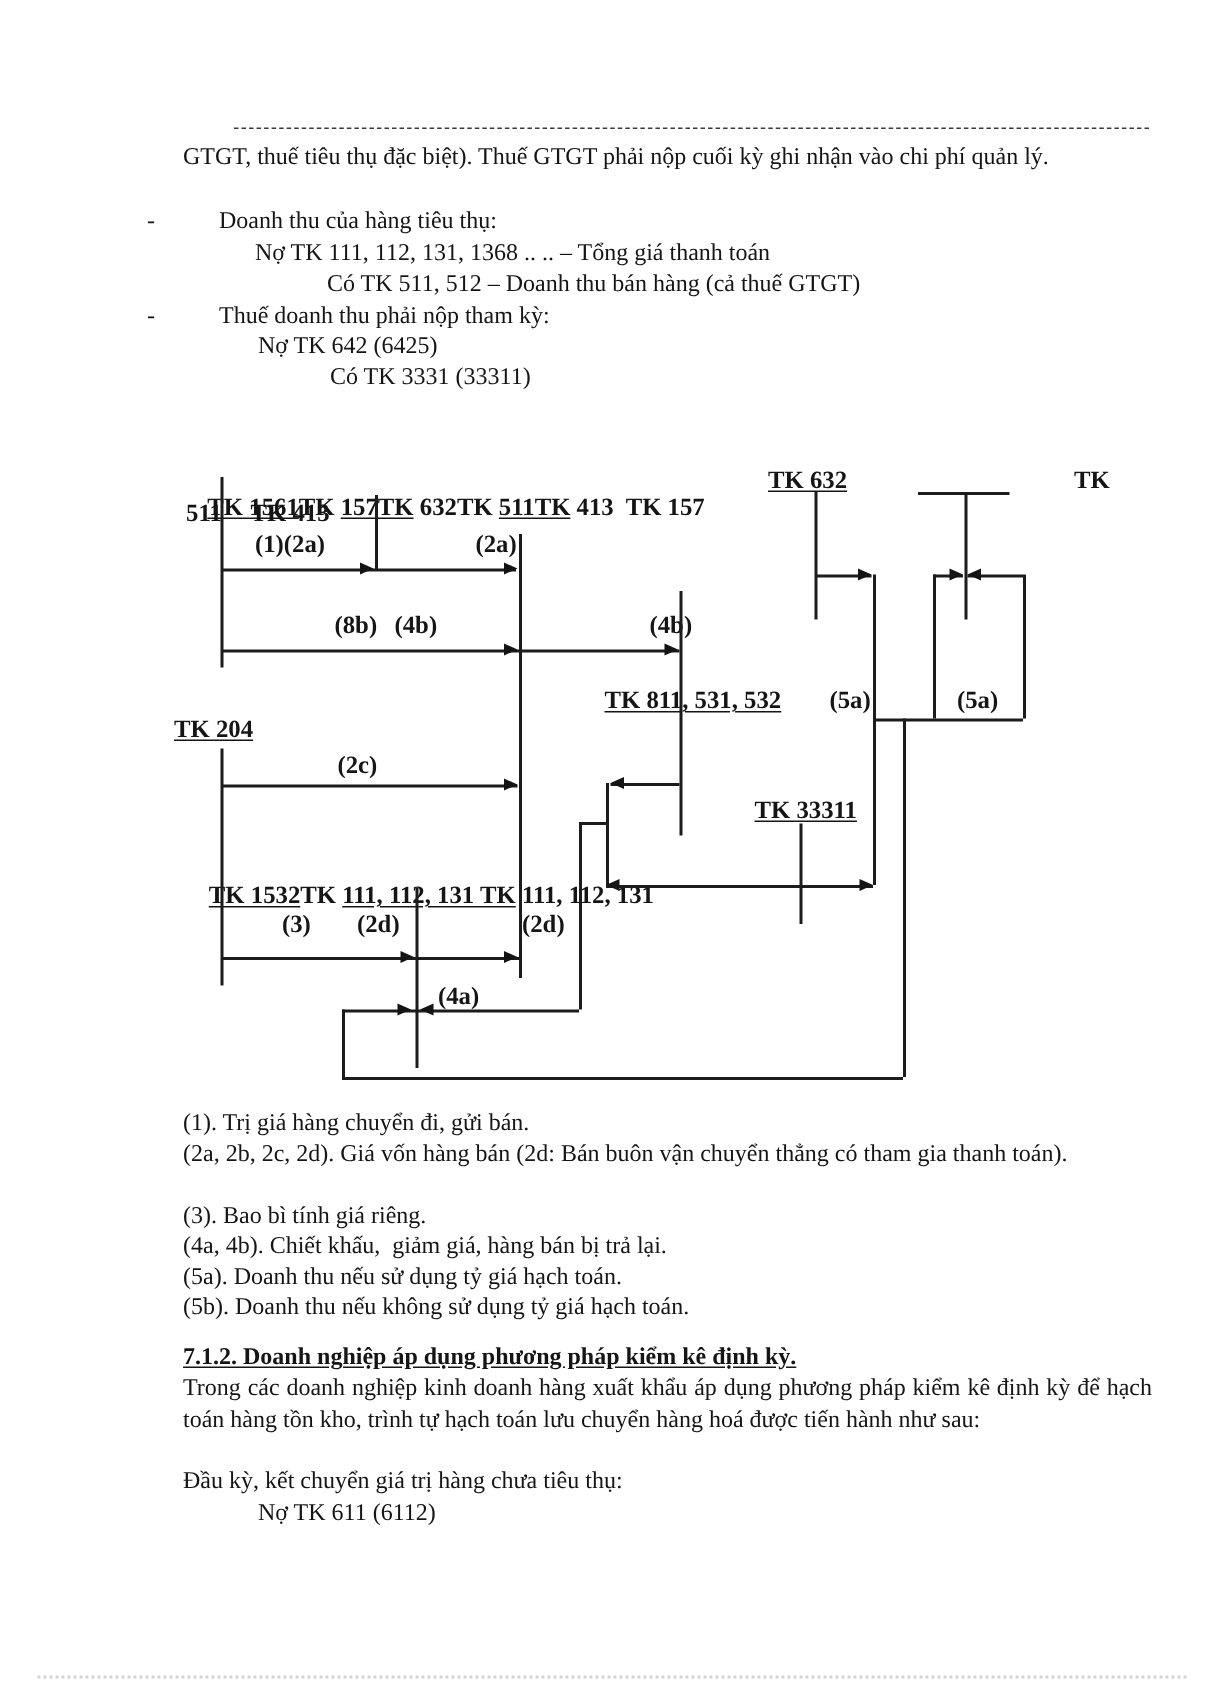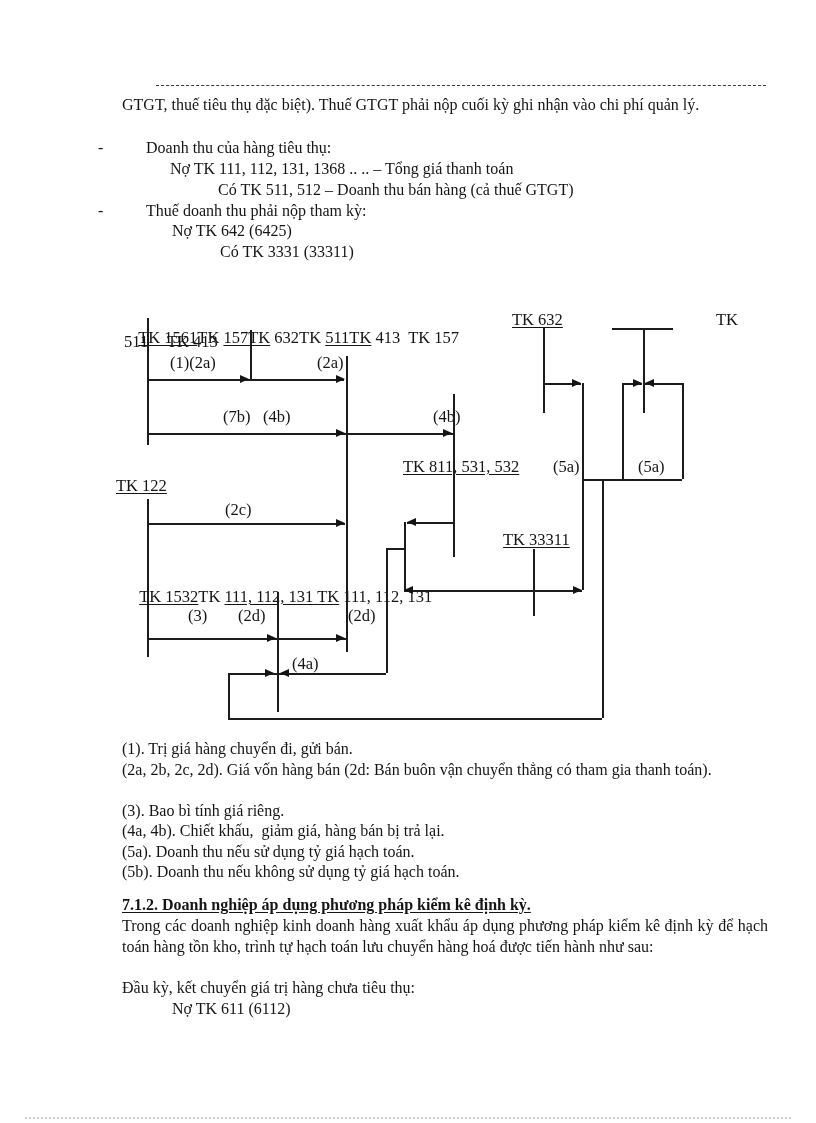--- a/index.html
+++ b/index.html
@@ -1,21 +1,21 @@
 <!DOCTYPE html>
 <html><head>
 <meta charset="utf-8">
 <style>
   html,body{margin:0;padding:0;background:#fff;}
   .page{position:relative;width:816px;height:1123px;background:#ffffff;overflow:hidden;
         font-family:"Liberation Serif",serif;color:#151515;}
   .tl{position:absolute;font-size:16px;line-height:21px;white-space:pre;}
   .just{white-space:normal;text-align:justify;}
   .b{font-weight:bold}.i{font-style:italic}.u{text-decoration:underline;text-underline-offset:2px;}
-  .dl{position:absolute;font-size:16.5px;line-height:18px;white-space:pre;}
+  .dl{position:absolute;font-size:16.5px;line-height:18px;white-space:pre;font-weight:bold;}
   .hl{position:absolute;height:1.6px;background:#1c1c1c;}
   .vl{position:absolute;width:1.6px;background:#1c1c1c;}
   .ar{position:absolute;width:0;height:0;border-top:4.5px solid transparent;border-bottom:4.5px solid transparent;}
   .ar.r{border-left:9px solid #141414;}
   .ar.l{border-right:9px solid #141414;}
   .dash-top{position:absolute;left:156px;top:85px;width:610px;border-top:1.5px dashed #3a3a3a;}
   .dash-bottom{position:absolute;left:25px;top:1117px;width:766px;border-top:2px dotted #d2d2d2;}
   .hgap{display:inline-block;width:20px;}
   .footer{position:absolute;left:0;top:1056px;width:816px;text-align:center;font-size:16px;}
 </style>
@@ -39,27 +39,27 @@
 
   <div class="dl" style="left:122px;top:311px">
     <span class="u">TK 1561</span><span>TK </span><span class="u">157TK</span><span> 632TK </span><span class="u">511TK</span><span> 413  TK 157</span>
   </div>
   <div class="dl u" style="left:512px;top:311px">TK 632</div>
   <div class="dl" style="left:716px;top:311px">TK</div>
   <div class="dl" style="left:124px;top:333px">511</div>
   <div class="dl" style="left:167px;top:333px">TK 413</div>
   <div class="dl" style="left:170px;top:354px">(1)(2a)</div>
   <div class="dl" style="left:317px;top:354px">(2a)</div>
-  <div class="dl" style="left:223px;top:408px">(7b)</div>
+  <div class="dl" style="left:223px;top:408px">(8b)</div>
   <div class="dl" style="left:263px;top:408px">(4b)</div>
   <div class="dl" style="left:433px;top:408px">(4b)</div>
   <div class="dl u" style="left:403px;top:458px">TK 811, 531, 532</div>
   <div class="dl" style="left:553px;top:458px">(5a)</div>
   <div class="dl" style="left:638px;top:458px">(5a)</div>
-  <div class="dl u" style="left:116px;top:477px">TK 122</div>
+  <div class="dl u" style="left:116px;top:477px">TK 204</div>
   <div class="dl" style="left:225px;top:501px">(2c)</div>
   <div class="dl u" style="left:503px;top:531px">TK 33311</div>
   <div class="dl" style="left:123px;top:570px">
     <span class="u">TK 1532</span><span>TK </span><span class="u">111, 112, 131 TK</span><span> 111, 112, 131</span>
   </div>
   <div class="dl" style="left:188px;top:607px">(3)</div>
   <div class="dl" style="left:238px;top:607px">(2d)</div>
   <div class="dl" style="left:348px;top:607px">(2d)</div>
   <div class="dl" style="left:292px;top:655px">(4a)</div>
 

